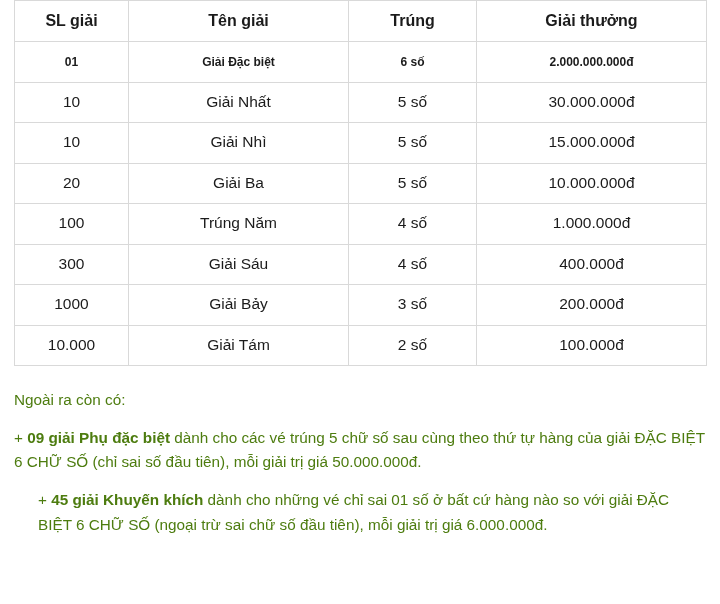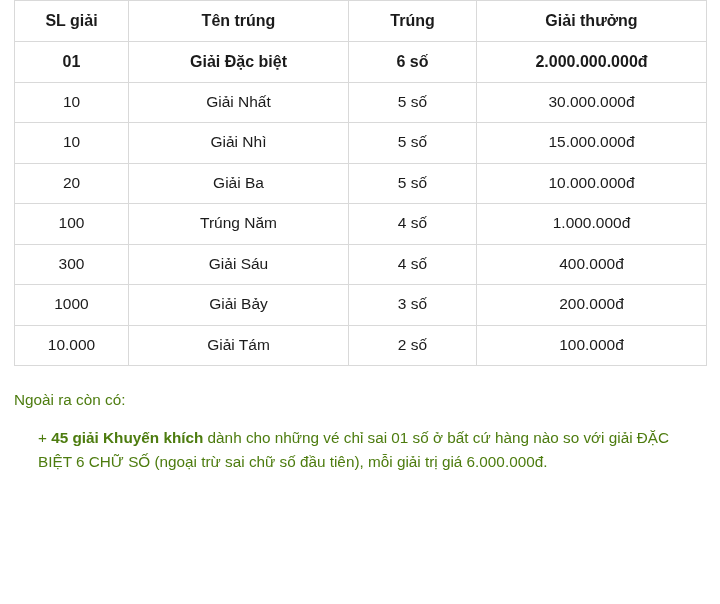--- a/index.html
+++ b/index.html
@@ -39,21 +39,21 @@
     line-height: 1.2;
     font-weight: normal;
   }
   table.prize-table tr.head-row th {
     font-weight: bold;
     font-size: 16px;
     height: 40px;
   }
   table.prize-table tr.special-row td {
     font-weight: bold;
-    font-size: 16px;
+    font-size: 12px;
     margin-left: 23px;
   }
   col.c1 { width: 114px; }
   col.c2 { width: 220px; }
   col.c3 { width: 128px; }
   col.c4 { width: 230px; }
 
   .notes {
     margin-top: 22px;
     font-size: 15.3px;
@@ -79,21 +79,21 @@
   <table class="prize-table">
     <colgroup>
       <col class="c1">
         <col class="c2">
         <col class="c3">
         <col class="c4">
     </colgroup>
     <thead>
       <tr class="head-row">
         <th>SL giải</th>
-        <th>Tên trúng</th>
+        <th>Tên giải</th>
         <th>Trúng</th>
         <th>Giải thưởng</th>
       </tr>
     </thead>
     <tbody>
       <tr class="special-row">
         <td>01</td>
         <td>Giải Đặc biệt</td>
         <td>6 số</td>
         <td>2.000.000.000đ</td>
@@ -138,16 +138,17 @@
         <td>10.000</td>
         <td>Giải Tám</td>
         <td>2 số</td>
         <td>100.000đ</td>
       </tr>
     </tbody>
   </table>
 
   <div class="notes">
     <p>Ngoài ra còn có:</p>
+    <p><span>+ </span><b>09 giải Phụ đặc biệt</b><span> dành cho các vé trúng 5 chữ số sau cùng theo thứ tự hàng của giải ĐẶC BIỆT 6 CHỮ SỐ (chỉ sai số đầu tiên), mỗi giải trị giá 50.000.000đ.</span></p>
     <p><span>+ </span><b>45 giải Khuyến khích</b><span> dành cho những vé chỉ sai 01 số ở bất cứ hàng nào so với giải ĐẶC BIỆT 6 CHỮ SỐ (ngoại trừ sai chữ số đầu tiên), mỗi giải trị giá 6.000.000đ.</span></p>
   </div>
 
 </div>
 
 </body></html>

